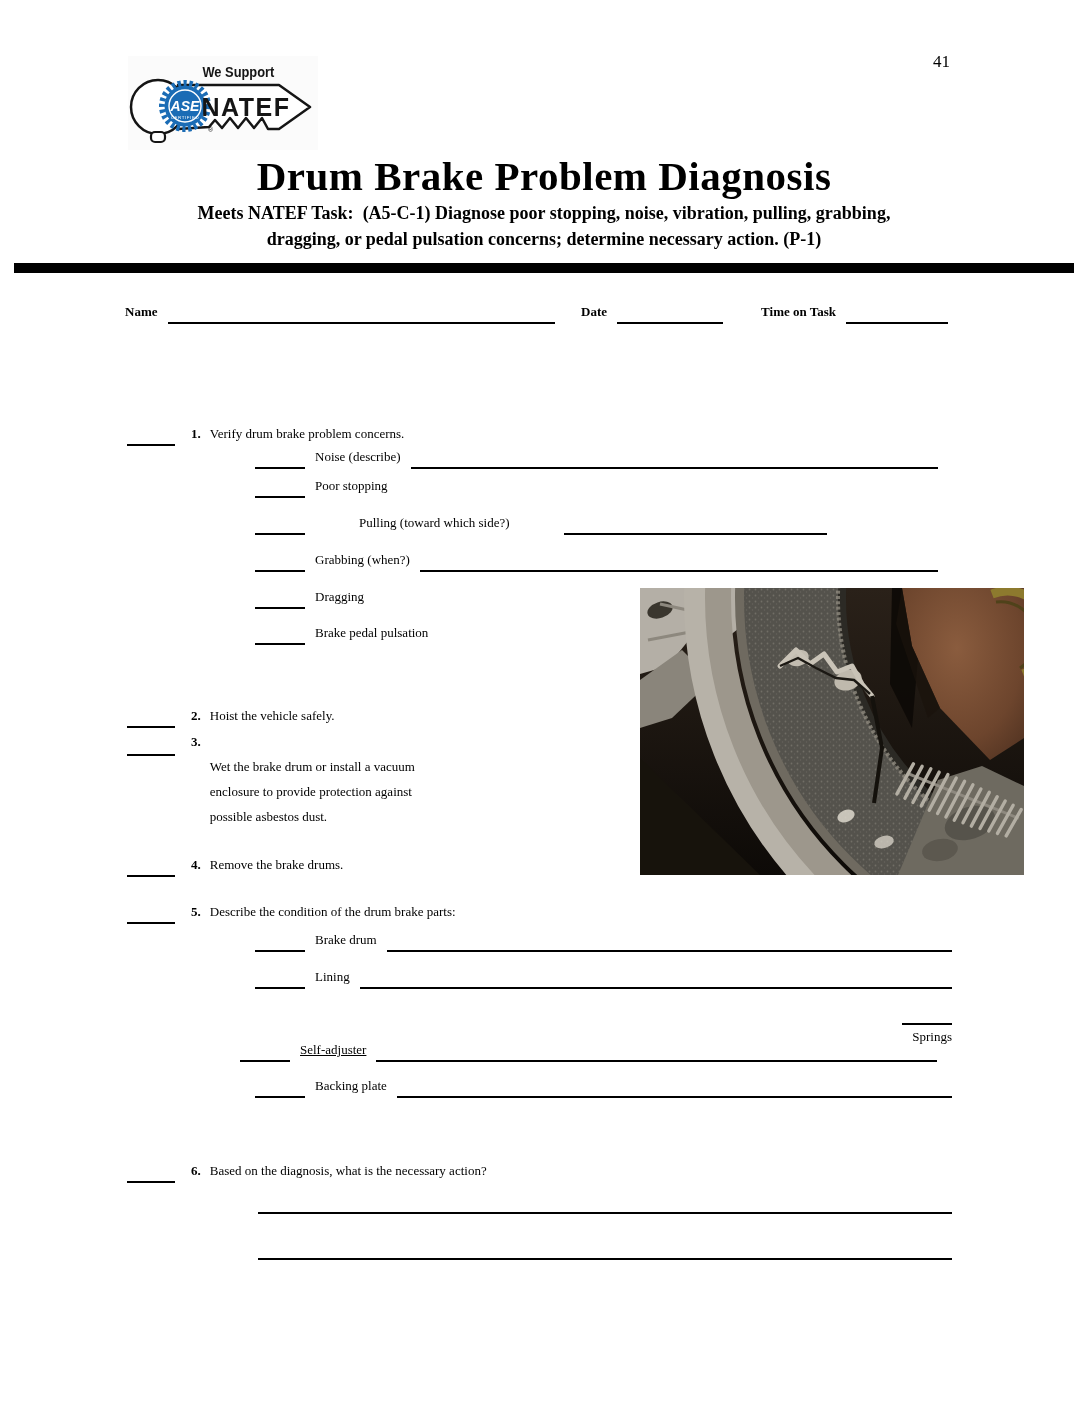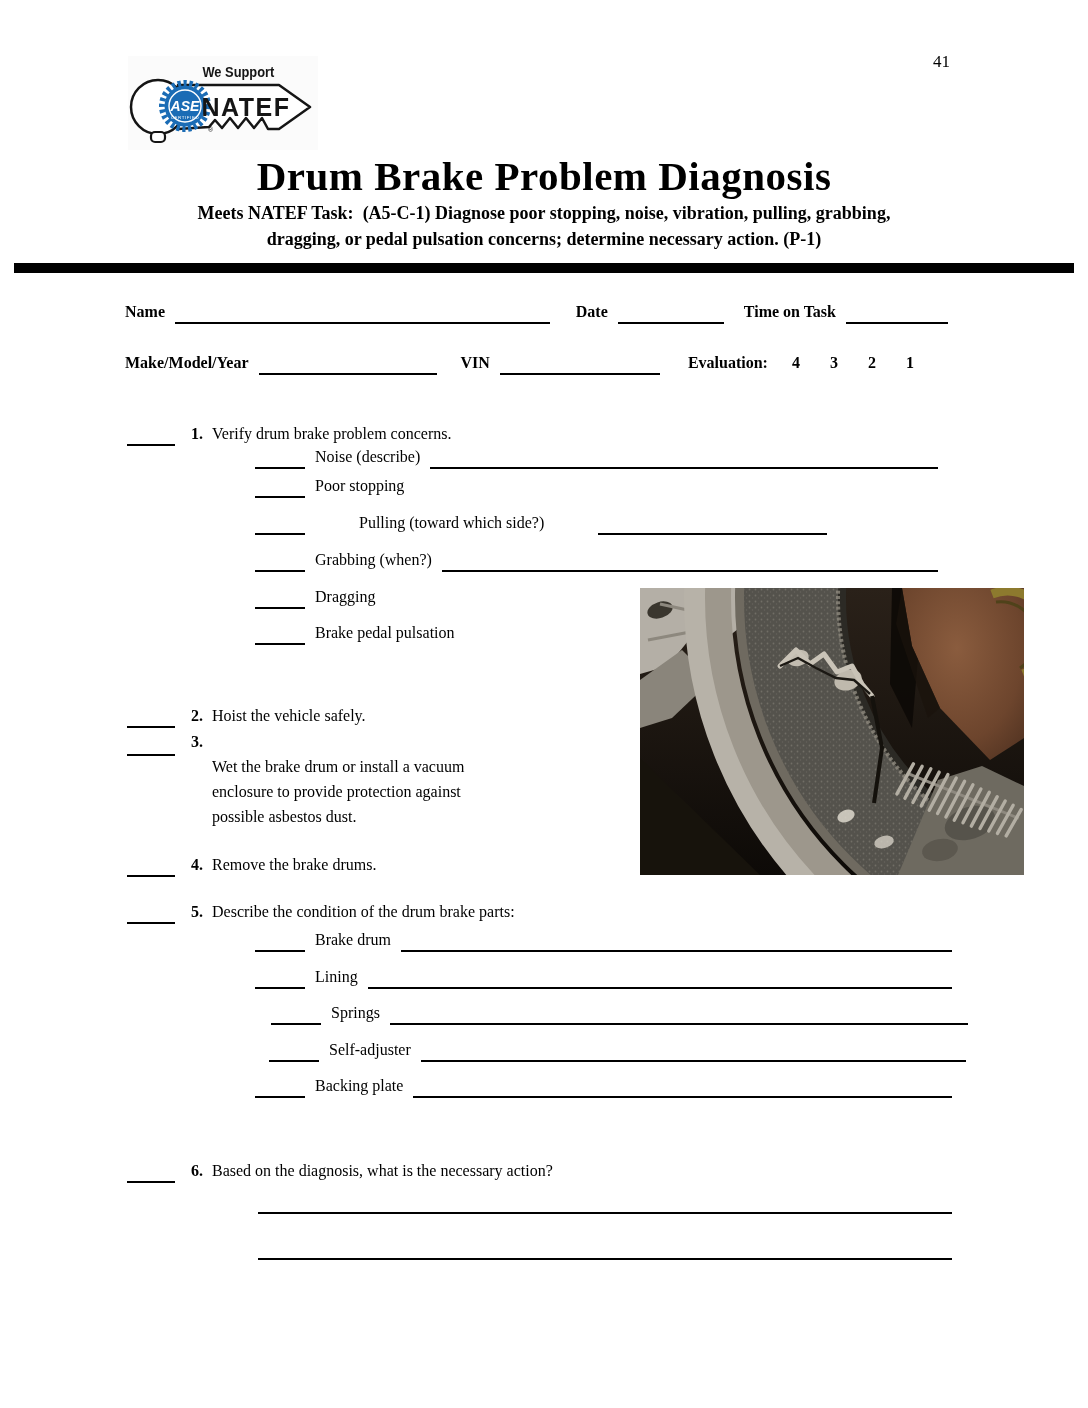--- a/index.html
+++ b/index.html
@@ -1,19 +1,19 @@
 <!DOCTYPE html>
 <html><head>
 <meta charset="utf-8">
 <style>
   html,body{margin:0;padding:0;background:#fff;}
   .page{position:relative;width:1088px;height:1408px;background:#fff;overflow:hidden;
         font-family:"Liberation Serif","DejaVu Serif",serif;color:#000;}
   .row{position:absolute;display:flex;align-items:flex-end;white-space:nowrap;
-       font-size:16px;line-height:24px;}
+       font-size:13px;line-height:24px;}
   .b{font-weight:bold;}
   .blank{display:inline-block;border-bottom:2px solid #000;height:22px;flex:none;}
   .w48{width:48px;}
   .w50{width:50px;}
   .fill{flex:1 1 auto;border-bottom:2px solid #000;height:22px;margin-left:10px;}
   .num{font-weight:bold;margin-left:16px;}
   .itext{margin-left:9px;margin-top:24px;}
   .sublabel{margin-left:10px;}
   .pagenum{position:absolute;top:52px;left:933px;font-size:17px;}
   .title{position:absolute;top:152px;left:0;width:1088px;text-align:center;
@@ -61,35 +61,24 @@
   <div class="title">Drum Brake Problem Diagnosis</div>
   <div class="subtitle"><span class="b">Meets NATEF Task:</span>&nbsp; <span>(A5-C-1) Diagnose poor stopping, noise, vibration, pulling, grabbing,
 dragging, or pedal pulsation concerns; determine necessary action. (P-1)</span></div>
   <div class="bar"></div>
 
   <div class="row" style="top:300px;left:125px;width:823px;">
     <span class="b">Name</span>
     <span class="fill"></span>
     <span class="b" style="margin-left:26px;">Date</span>
     <span class="blank" style="width:106px;margin-left:10px;"></span>
-    <span class="b" style="margin-left:20px;">Time on Task</span>
+    <span class="b" style="margin-left:38px;">Time on Task</span>
     <span class="blank" style="width:102px;margin-left:10px;"></span>
   </div>
 
-  <div class="row" style="top:351px;left:125px;width:840px;">
-    <span class="b">Make/Model/Year</span>
-    <span class="blank" style="width:178px;margin-left:10px;"></span>
-    <span class="b" style="margin-left:24px;">VIN</span>
-    <span class="blank" style="width:160px;margin-left:10px;"></span>
-    <span class="b" style="margin-left:28px;">Evaluation:</span>
-    <span class="b" style="margin-left:24px;">4</span>
-    <span class="b" style="margin-left:30px;">3</span>
-    <span class="b" style="margin-left:30px;">2</span>
-    <span class="b" style="margin-left:30px;">1</span>
-  </div>
 
   <div class="row" style="top:398px;left:127px;">
     <span class="blank w48"></span>
     <span class="num">1.</span>
     <span class="itext">Verify drum brake problem concerns.</span>
   </div>
 
   <div class="row" style="top:437px;left:255px;width:683px;margin-top:8px;">
     <span class="blank w50"></span>
     <span class="sublabel">Noise (describe)</span>
@@ -147,26 +136,26 @@
   <div class="row" style="top:965px;left:255px;width:697px;">
     <span class="blank w50"></span>
     <span class="sublabel">Lining</span>
     <span class="fill"></span>
   </div>
   <div class="row" style="top:928px;left:255px;width:697px;">
     <span class="blank w50"></span>
     <span class="sublabel">Brake drum</span>
     <span class="fill"></span>
   </div>
-  <div class="row" style="top:1001px;left:271px;width:697px;">
+  <div class="row" style="top:1001px;left:255px;width:697px;flex-direction:column;">
     <span class="blank w50"></span>
     <span class="sublabel">Springs</span>
     <span class="fill"></span>
   </div>
-  <div class="row" style="top:1038px;left:269px;width:697px;">
+  <div class="row" style="top:1038px;left:240px;width:697px;text-decoration:underline;">
     <span class="blank w50"></span>
     <span class="sublabel">Self-adjuster</span>
     <span class="fill"></span>
   </div>
   <div class="row" style="top:1074px;left:255px;width:697px;">
     <span class="blank w50"></span>
     <span class="sublabel">Backing plate</span>
     <span class="fill"></span>
   </div>
 

